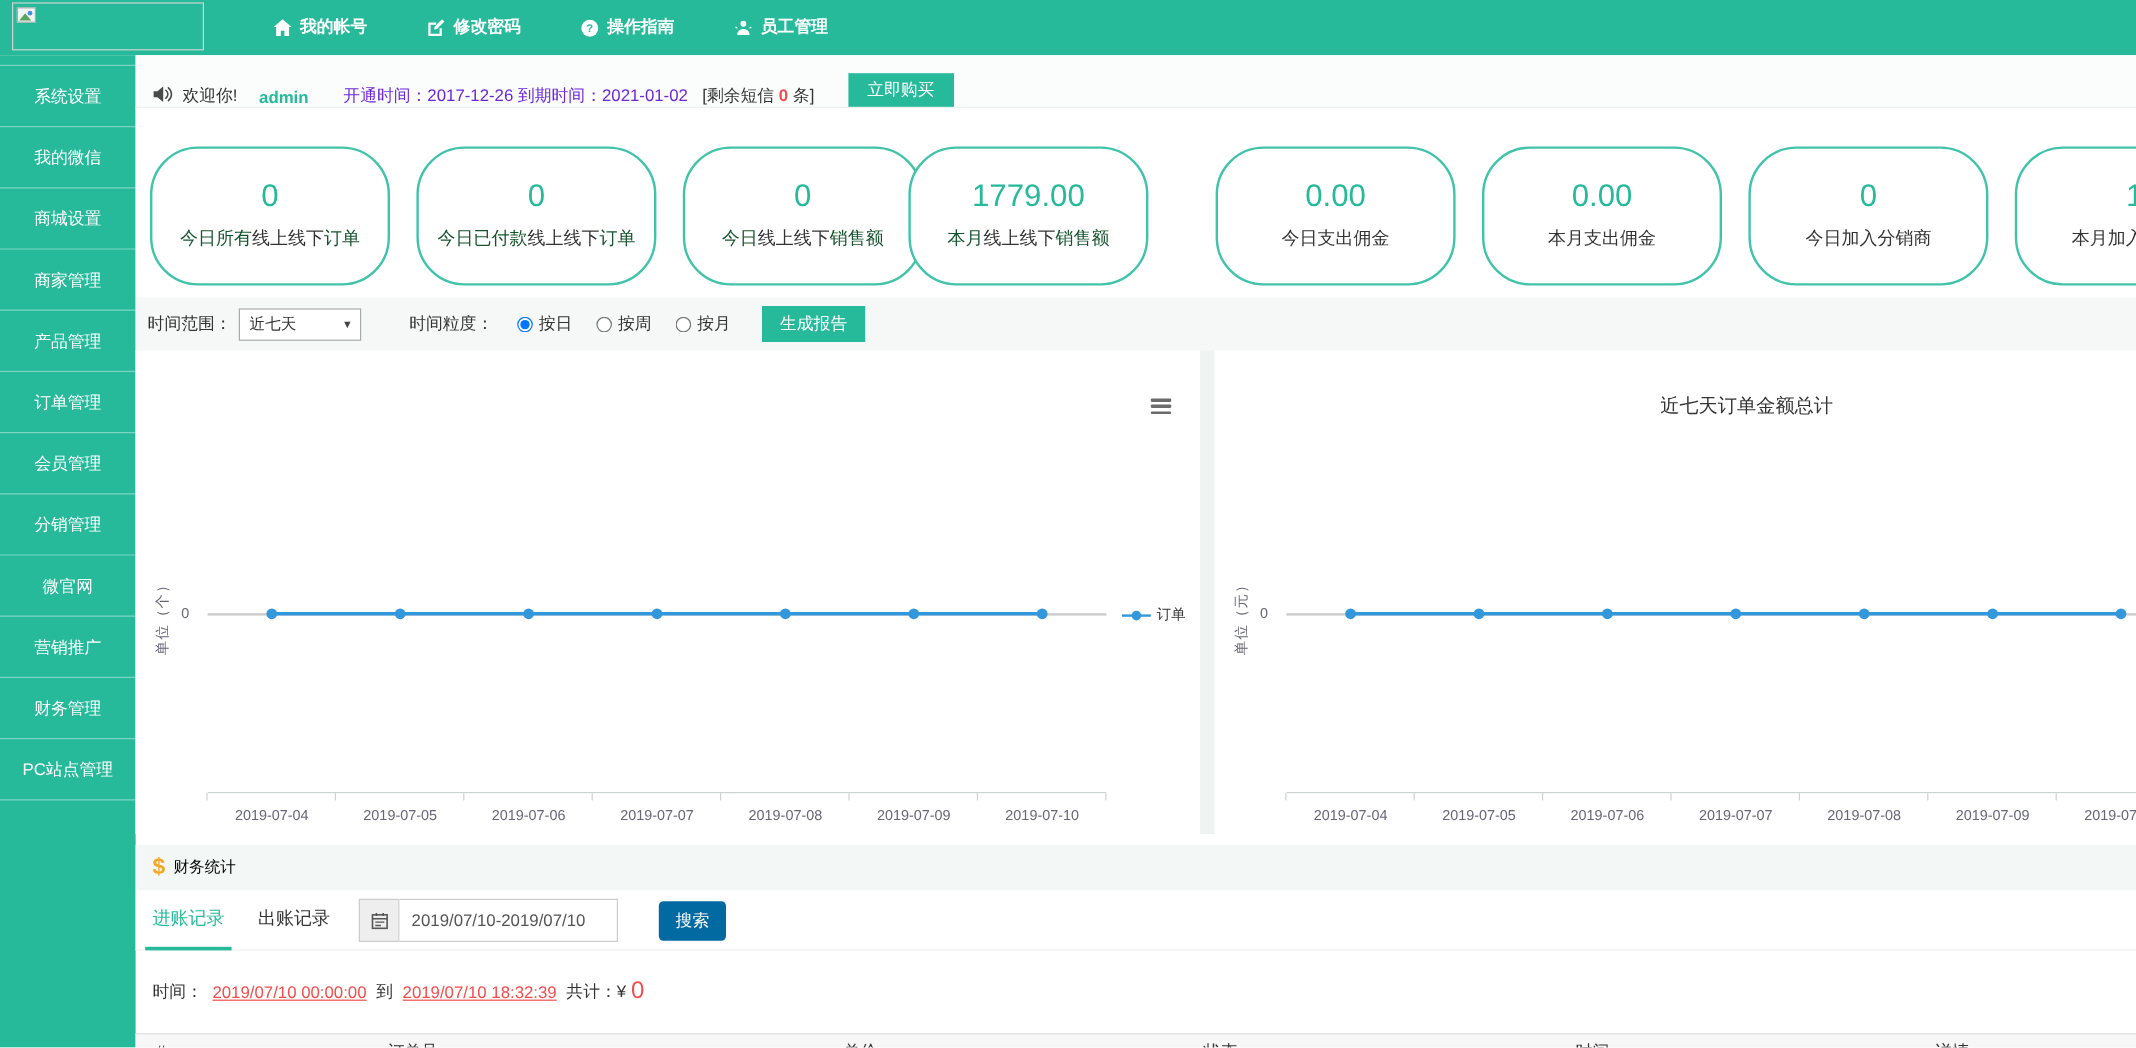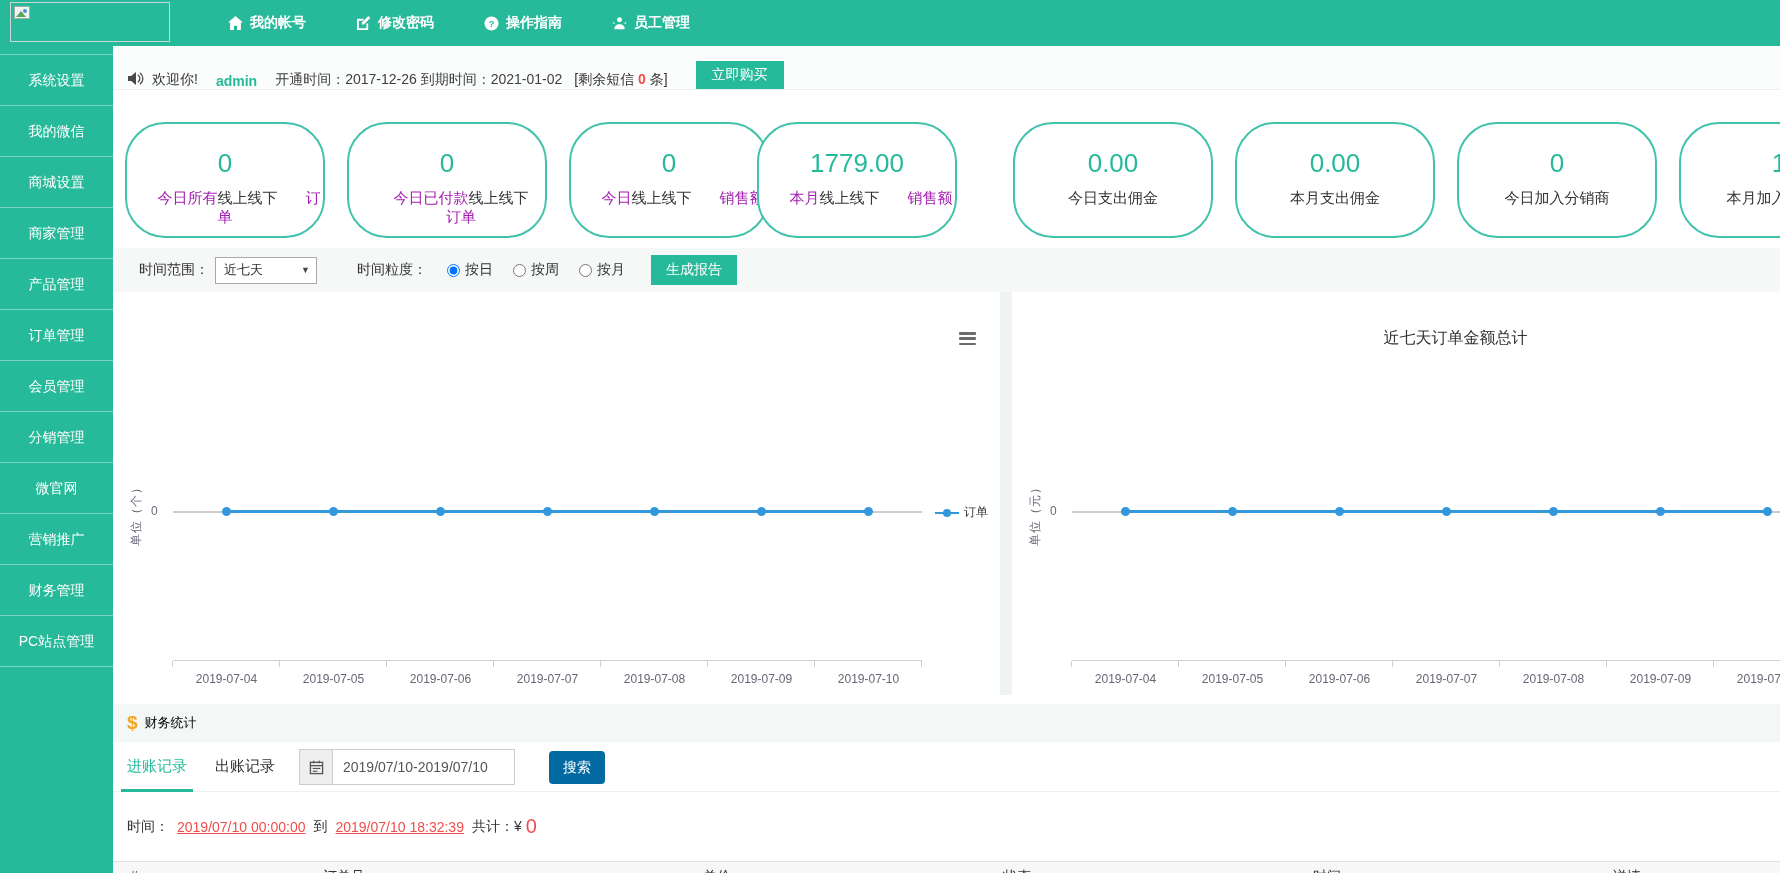--- a/index.html
+++ b/index.html
@@ -18,36 +18,36 @@
   .nav-item{display:flex;align-items:center;gap:7px;color:#fff;font-size:14px;font-weight:bold;cursor:pointer;}
   .nav-item svg{display:block;}
   
   .sidebar{position:absolute;left:0;top:46px;width:113px;height:827px;background:#26b99a;}
   .side-items{margin-top:8px;border-top:1px solid rgba(255,255,255,.4);}
   .side-item{height:50px;line-height:50px;text-align:center;color:#fff;font-size:14px;border-bottom:1px solid rgba(255,255,255,.4);cursor:pointer;}
   
   .welcome{position:absolute;left:113px;top:46px;width:1667px;height:44px;background:#fbfdfc;border-bottom:1px solid #eaf0ed;display:flex;align-items:flex-end;padding-left:14px;box-sizing:border-box;font-size:14px;color:#333;}
   .welcome .greet{margin-left:8px;}
   .welcome .uname{margin-left:18px;color:#26b99a;font-weight:bold;}
-  .welcome .period{margin-left:18px;color:#404040;}
+  .welcome .period{margin-left:29px;color:#6d28d9;}
   .welcome .sms{margin-left:12px;color:#333;}
   .welcome .sms b{color:#f24d4d;font-weight:bold;}
   .buy-btn{margin-left:28px;background:#26b99a;color:#fff;border:none;height:28px;padding:0 16px;font-size:14px;cursor:pointer;}
   
   .cards-row{position:absolute;left:113px;top:90px;width:1667px;height:158px;background:#fff;}
   .card{position:absolute;top:32px;width:200px;height:116px;background:#fff;border:2px solid #41c3ab;border-radius:40px;box-sizing:border-box;text-align:center;}
   .card:nth-child(1){left:12px}.card:nth-child(2){left:234px}.card:nth-child(3){left:456px}
   .card:nth-child(4){left:644px}.card:nth-child(5){left:900px}.card:nth-child(6){left:1122px}
   .card:nth-child(7){left:1344px}.card:nth-child(8){left:1566px}
   .card-value{margin-top:24px;font-size:26px;color:#26b99a;}
   .card-label{margin-top:10px;font-size:15px;}
-  .seg-teal{color:#a21caf;margin-left:28px;}
+  .seg-teal{color:#14532d;}
   .seg-dark{color:#333;}
   
-  .filter-row{position:absolute;left:113px;top:248px;width:1667px;height:44px;background:#f5f8f7;display:flex;align-items:center;padding-left:26px;box-sizing:border-box;font-size:14px;color:#333;}
+  .filter-row{position:absolute;left:113px;top:248px;width:1667px;height:44px;background:#f5f8f7;display:flex;align-items:center;padding-left:10px;box-sizing:border-box;font-size:14px;color:#333;}
   .select{width:102px;height:27px;border:1px solid #a9a9a9;background:#fff;margin-left:6px;display:flex;align-items:center;justify-content:space-between;padding:0 6px 0 8px;font-size:13px;box-sizing:border-box;cursor:pointer;}
   .select .arr{font-size:9px;color:#444;}
   .gran-label{margin-left:40px;}
   .radio-lab{margin-left:20px;display:flex;align-items:center;gap:5px;cursor:pointer;}
   .radio-lab input{margin:0;}
   .report-btn{margin-left:26px;background:#26b99a;color:#fff;border:none;height:30px;padding:0 15px;font-size:14px;cursor:pointer;}
   
   .charts-wrap{position:absolute;left:113px;top:292px;width:1667px;height:403px;background:#eff4f2;}
   .panel{position:absolute;top:0;width:887px;height:403px;background:#fff;}
   .panel.pleft{left:0;} .panel.pright{left:899px;}

